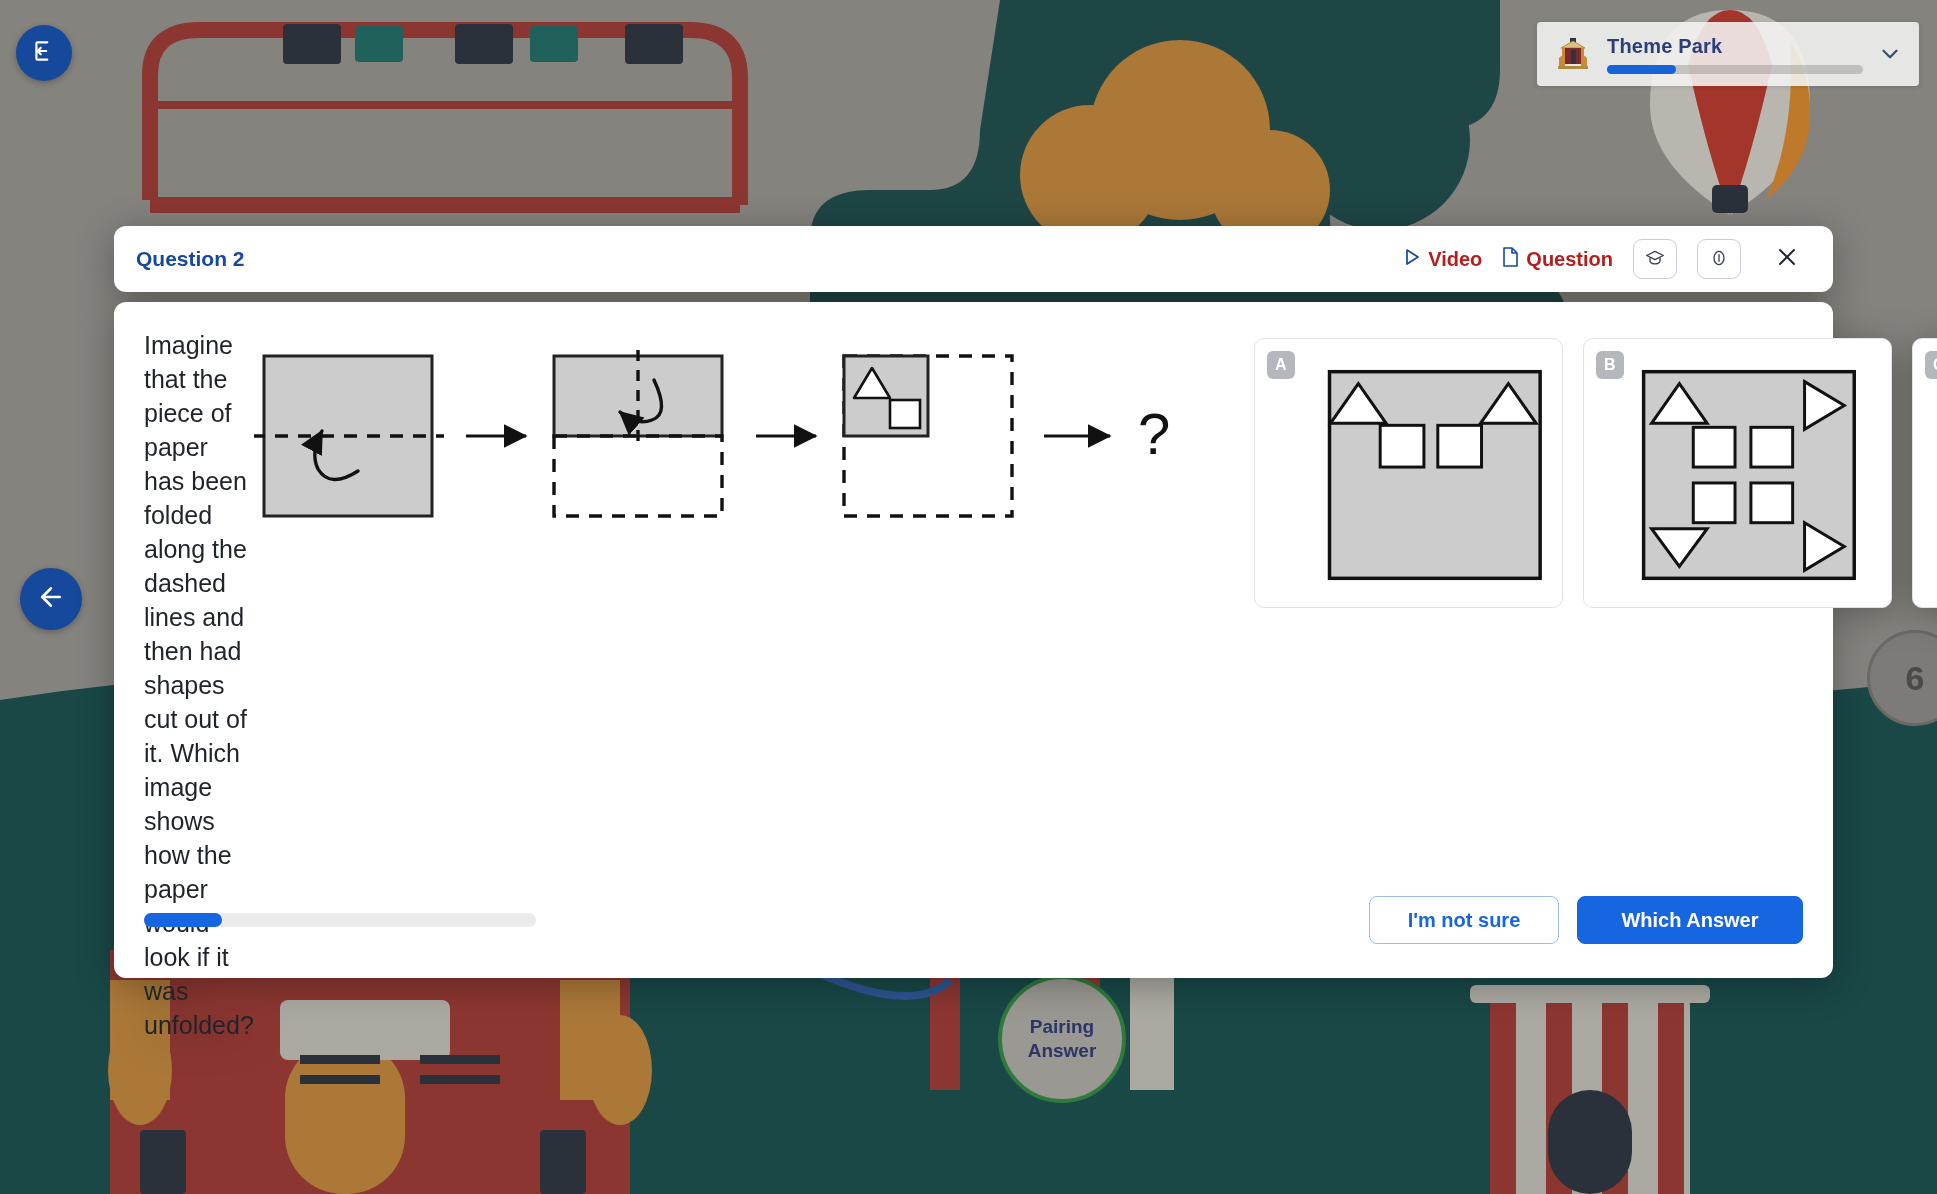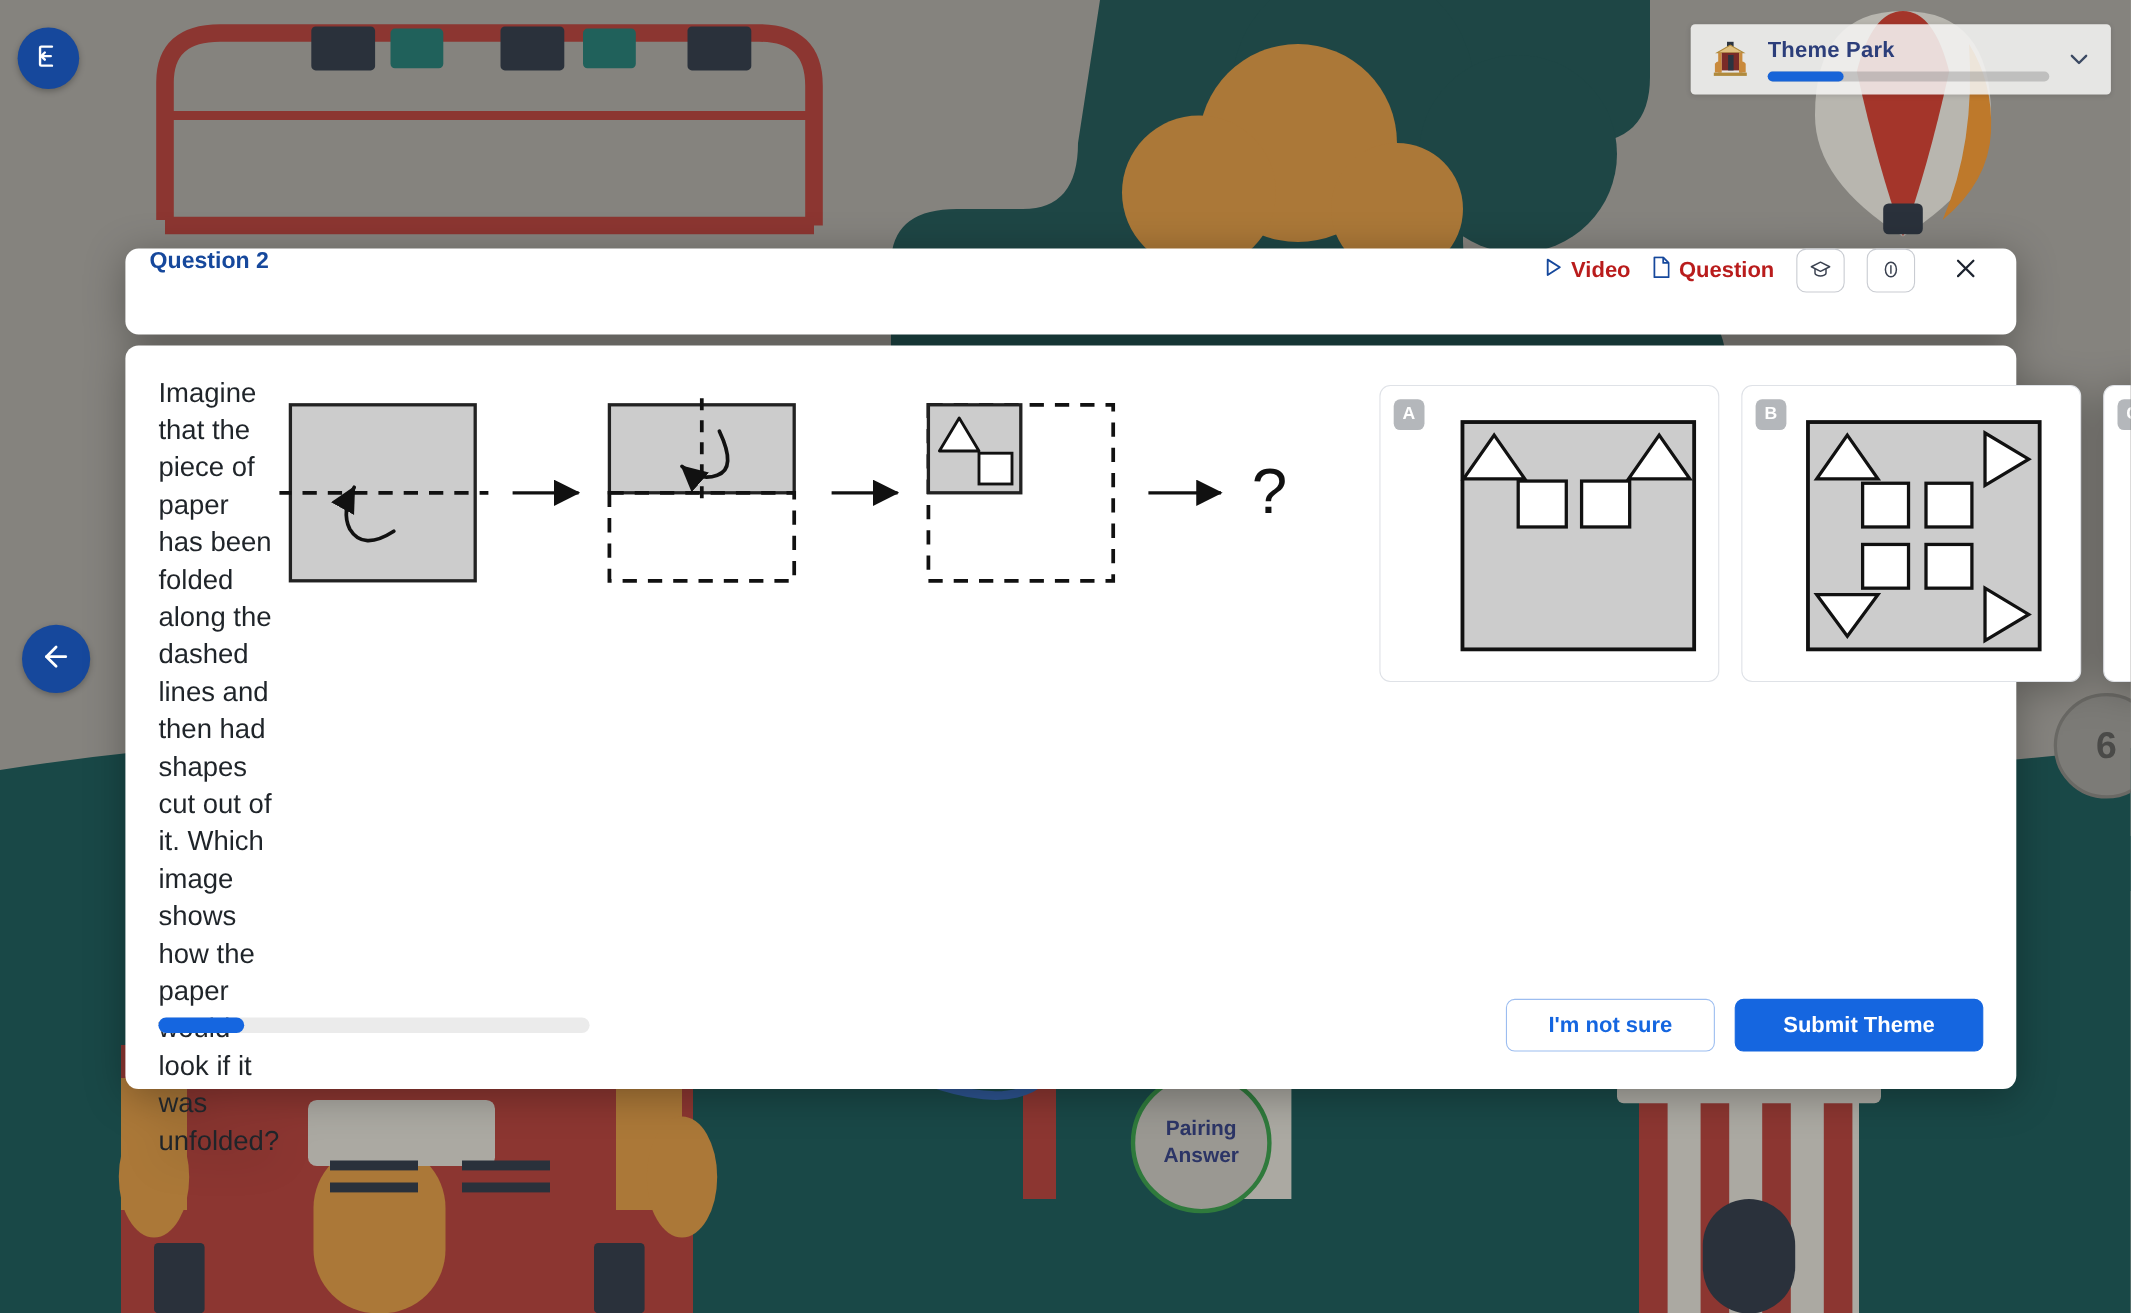--- a/index.html
+++ b/index.html
@@ -61,22 +61,22 @@
   
   #modal {
     position: absolute;
     left: 114px; top: 226px;
     width: 1719px; height: 752px;
     filter: drop-shadow(0 6px 18px rgba(0,0,0,.3));
   }
   .card { background: #fff; border-radius: 12px; }
 
   #modal-header {
-    height: 78px;
-    display: flex; align-items: flex-start;
+    height: 66px;
+    display: flex; align-items: center;
     padding: 0 26px 0 22px;
     margin-bottom: 10px;
   }
   #q-title { font-size: 21px; font-weight: bold; color: #16489c; }
   #header-right { margin-left: auto; display: flex; align-items: center; gap: 20px; }
   .link-btn {
     display: flex; align-items: center; gap: 8px;
     color: #b91c1c; font-size: 20px; font-weight: bold;
     cursor: pointer; background: none; border: none;
     font-family: "Liberation Sans", sans-serif;
@@ -144,21 +144,21 @@
     cursor: pointer;
     font-family: "Liberation Sans", sans-serif;
     display: flex; align-items: center; justify-content: center;
     padding: 0 28px;
   }
   .btn-outline { background:#fff; color:#1566e0; border:1px solid #9cbdf0; min-width:190px; }
   .btn-primary { background:#1566e0; color:#fff; border:1px solid #1566e0; min-width:226px; }
 
   
   #node-pairing {
-    position: absolute; left: 1028px; top: 975px;
+    position: absolute; left: 998px; top: 975px;
     width: 128px; height: 128px; border-radius: 50%;
     background: #9a9892; border: 4px solid #2f7a3c;
     display: flex; align-items: center; justify-content: center;
     text-align: center; line-height: 1.25;
     color: #2c3566; font-size: 19px; font-weight: bold;
   }
 </style>
 </head>
 <body>
 
@@ -474,18 +474,18 @@
       </div>
 
     </div>
 
     <div id="modal-footer">
       <div id="progress-track">
         <div id="progress-fill" style="width: 20%;"></div>
       </div>
       <div id="footer-btns">
         <button class="btn btn-outline">I'm not sure</button>
-        <button class="btn btn-primary">Submit Theme</button>
+        <button class="btn btn-primary">Which Answer</button>
       </div>
     </div>
 
   </div>
 </div>
 
 </body></html>

